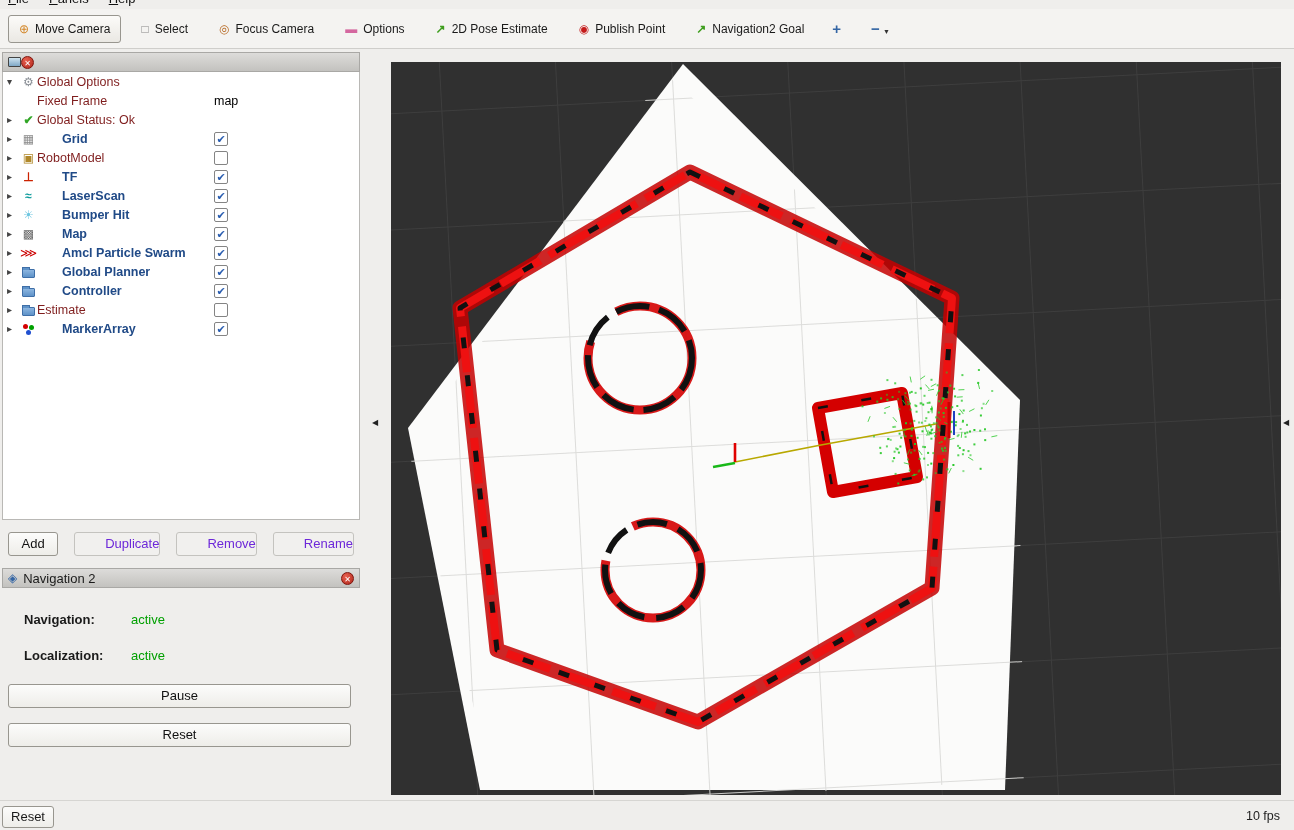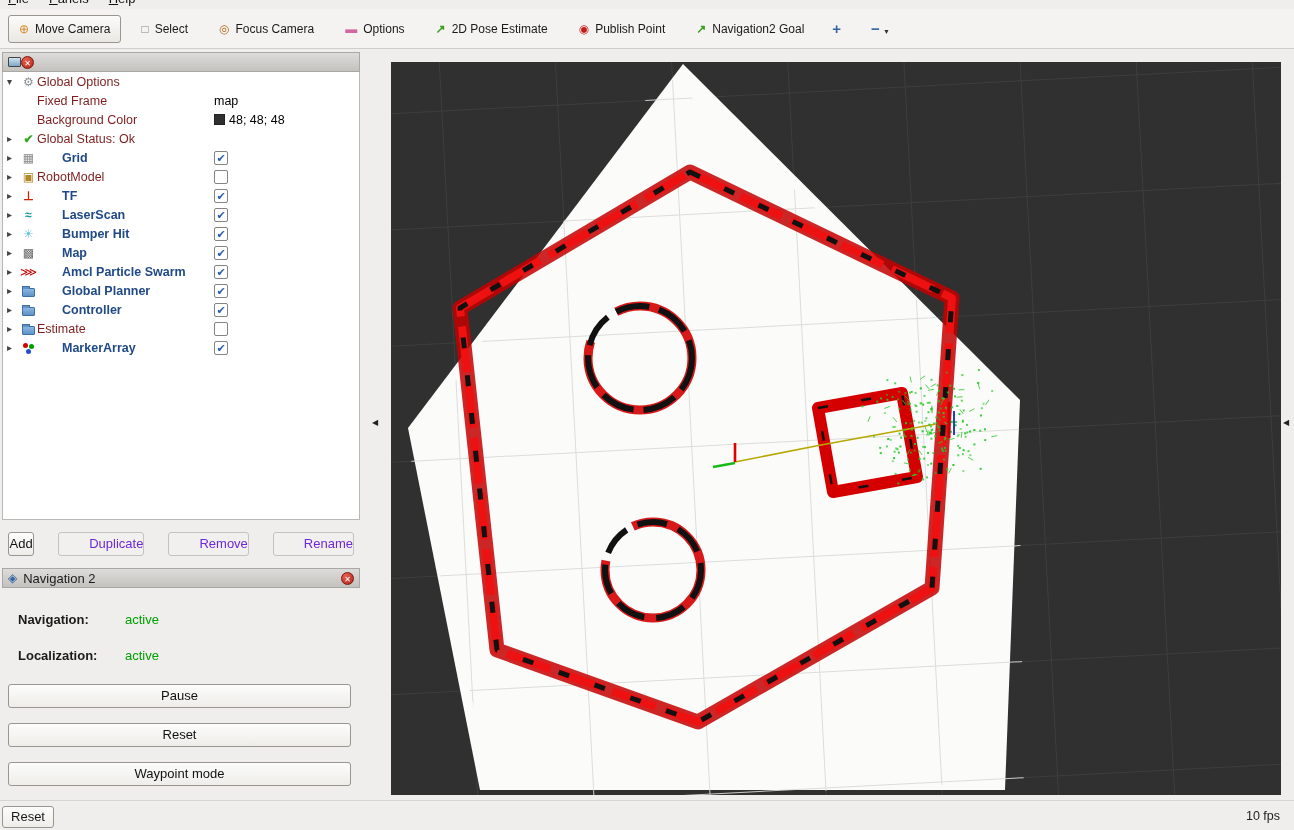--- a/index.html
+++ b/index.html
@@ -50,26 +50,26 @@
   .tlabel{font-size:12.5px;color:#7f1d1d;}
   .tlabel.hl{color:#204a87;font-weight:bold;margin-left:25px;}
   .vwrap{position:absolute;left:211px;display:flex;align-items:center;gap:4px;}
   .vtext{font-size:12.5px;color:#000;}
   .swatch{width:11px;height:11px;border:1px solid #222;display:inline-block;}
   .vcheck{position:absolute;left:211px;width:14px;height:14px;border:1px solid #848484;background:#fff;border-radius:2px;font-size:11px;line-height:12px;text-align:center;color:#2a5db0;}
   .folder-icon{width:13px;height:9px;background:linear-gradient(#8db6e0,#5e92c8);border:1px solid #3f6fa8;border-radius:1px;position:relative;display:inline-block;margin-top:3px;}
   .folder-icon::before{content:"";position:absolute;top:-3px;left:-1px;width:6px;height:2px;background:#5e92c8;border:1px solid #3f6fa8;border-bottom:none;}
   .marker-array-icon{width:5px;height:5px;border-radius:50%;background:#d40000;position:relative;display:inline-block;margin:-4px 0 0 -6px;box-shadow:6px 1px 0 #00a000,3px 6px 0 #2050d0;}
 
-  .displays-buttons{position:absolute;left:2px;top:532px;width:358px;display:flex;gap:24px;padding:0 6px;}
+  .displays-buttons{position:absolute;left:2px;top:532px;width:358px;display:flex;gap:16px;padding:0 6px;}
   .dbtn{flex:1;height:24px;border:1px solid #98968f;border-radius:3px;background:linear-gradient(#fcfcfb,#eeede9);font-size:13px;color:#111;text-align:center;line-height:22px;}
   .dbtn.disabled{color:#6d28d9;border-color:#c4c3bf;background:#f1f0ee;padding-left:30px;}
 
   .nav-body{position:absolute;left:2px;top:590px;width:358px;height:206px;background:#efeeec;}
-  .status-row{display:flex;margin:0 0 21px 16px;font-size:13px;align-items:center;}
+  .status-row{display:flex;margin:0 0 21px 22px;font-size:13px;align-items:center;}
   .status-label{font-weight:bold;width:107px;}
   .status-value{font-size:13px;}
   .nav-btn{display:block;width:343px;height:24px;margin:12px 0 15px 6px;border:1px solid #98968f;border-radius:3px;background:linear-gradient(#fcfcfb,#eeede9);font-size:13px;text-align:center;line-height:22px;color:#111;}
 
   
   .statusbar{position:absolute;left:0;top:800px;width:100%;height:30px;background:#efeeec;border-top:1px solid #d6d5d2;}
   .reset-btn{position:absolute;left:2px;top:5px;width:52px;height:22px;border:1px solid #98968f;border-radius:3px;background:linear-gradient(#fcfcfb,#eeede9);font-size:13px;text-align:center;line-height:20px;}
   .fps{position:absolute;right:14px;top:8px;font-size:12.5px;color:#222;}
 
   
@@ -136,29 +136,20 @@
       <span class="expander">▾</span>
       <span class="icon gear-icon">⚙</span>
       <span class="tlabel">Global Options</span>
     </div>
     <div class="trow">
       <span class="expander"></span>
       <span class="icon"></span>
       <span class="tlabel">Fixed Frame</span>
       <span class="vwrap">
         <span class="vtext">map</span>
-      </span>
-    </div>
-    <div class="trow">
-      <span class="expander"></span>
-      <span class="icon"></span>
-      <span class="tlabel">Background Color</span>
-      <span class="vwrap">
-        <span class="swatch" style="background:#303030"></span>
-        <span class="vtext">48; 48; 48</span>
       </span>
     </div>
     <div class="trow">
       <span class="expander">▸</span>
       <span class="icon status-ok-icon">✔</span>
       <span class="tlabel">Global Status: Ok</span>
     </div>
     <div class="trow">
       <span class="expander">▸</span>
       <span class="icon grid-icon">▦</span>
@@ -254,21 +245,20 @@
         <span class="status-value" style="color:#00a000">active</span>
       </div>
       <div class="status-row">
         <span class="status-label">Localization:</span>
         <span class="status-value" style="color:#00a000">active</span>
       </div>
     </div>
   <div id="nav-buttons">
       <div class="nav-btn">Pause</div>
       <div class="nav-btn">Reset</div>
-      <div class="nav-btn">Waypoint mode</div>
     </div>
 </div>
 
 <div class="split-arrow" style="left:372px;top:418px;">◀</div>
 <div class="split-arrow" style="left:1283px;top:418px;">◀</div>
 
 <div class="viewport">
   <svg width="890" height="733" viewBox="0 0 890 733">
     <defs>
       <clipPath id="mapclip">

